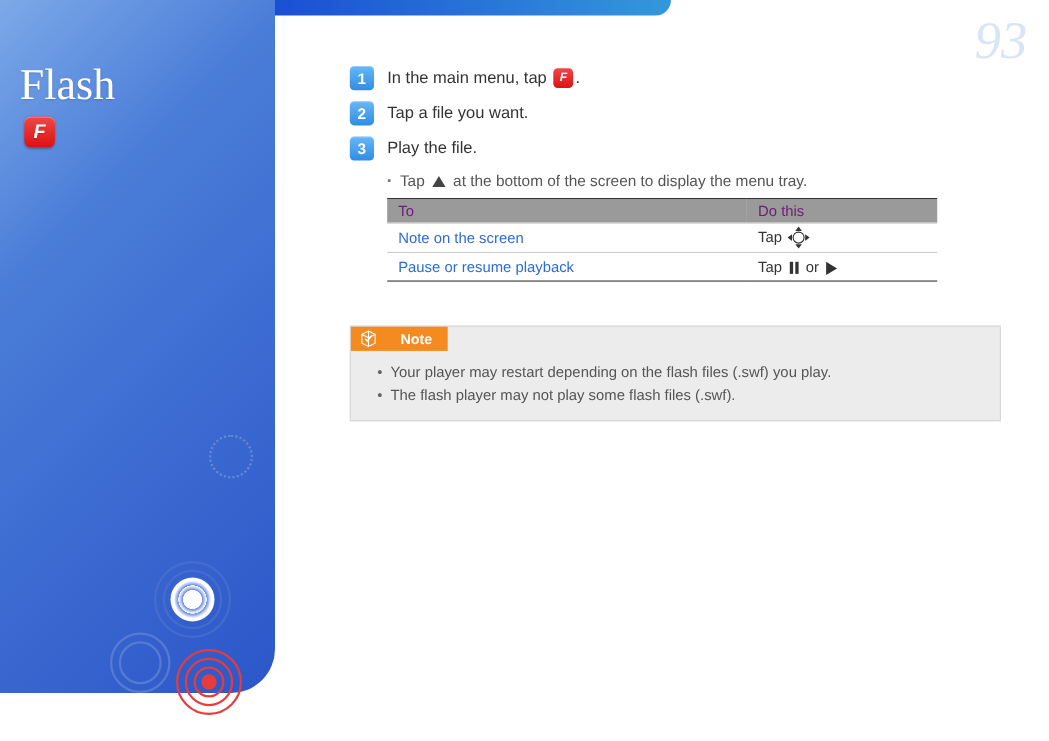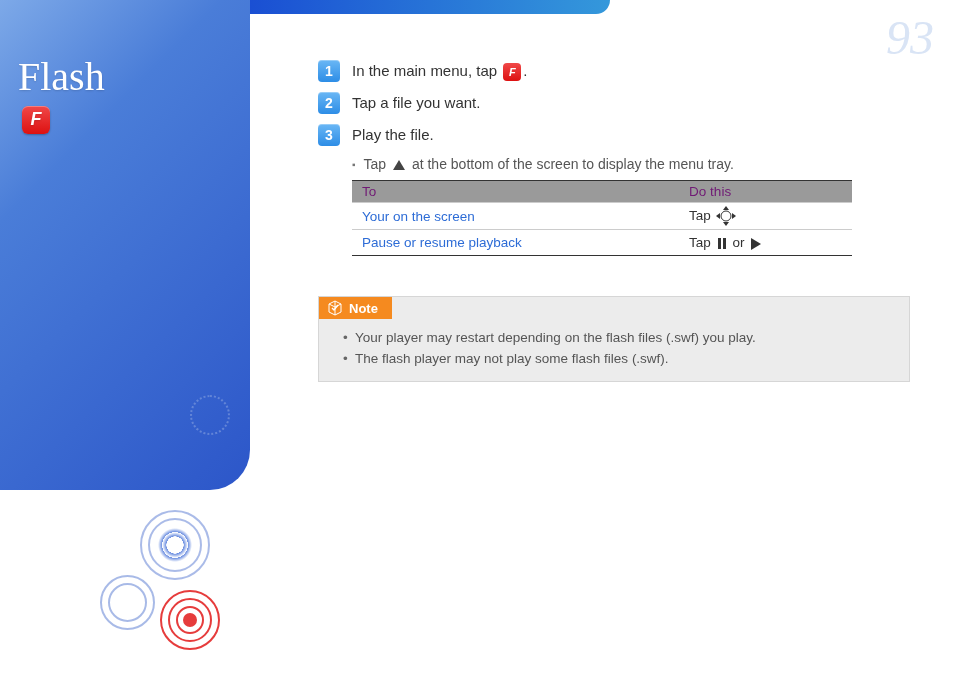--- a/index.html
+++ b/index.html
@@ -13,21 +13,21 @@
       font-family: Arial, Helvetica, sans-serif;
       background: #ffffff;
       position: relative;
       overflow: hidden;
     }
     .sidebar {
       position: absolute;
       left: 0;
       top: 0;
       width: 250px;
-      height: 490px;
+      height: 630px;
       background: linear-gradient(135deg, #7da9e8 0%, #4a7dd8 30%, #2c56c9 100%);
       border-bottom-right-radius: 40px;
       padding: 55px 18px 20px 18px;
       color: #fff;
     }
     .header-swoop {
       position: absolute;
       top: 0;
       left: 250px;
       width: 360px;
@@ -245,21 +245,21 @@
       padding-bottom: 12px;
     }
     .note-tab {
       display: inline-flex;
       align-items: center;
       background: #f58a1f;
       color: #fff;
       padding: 3px 14px 3px 8px;
       font-size: 13px;
       font-weight: bold;
-      gap: 6px;
+      gap: 21px;
     }
     .note-tab .cube {
       display: inline-block;
       width: 16px;
       height: 16px;
       position: relative;
     }
     .note-tab .cube svg {
       width: 16px;
       height: 16px;
@@ -331,21 +331,21 @@
 
   <table class="controls-table">
     <thead>
       <tr>
         <th>To</th>
         <th>Do this</th>
       </tr>
     </thead>
     <tbody>
       <tr>
-        <td>Your on the screen</td>
+        <td>Note on the screen</td>
         <td>
           <span>Tap </span><span class="dpad-icon"><span class="a up"></span><span class="a down"></span><span class="a left"></span><span class="a right"></span></span>
         </td>
       </tr>
       <tr>
         <td>Pause or resume playback</td>
         <td>
           <span>Tap </span><span class="pause-icon"></span><span> or </span><span class="play-icon"></span>
         </td>
       </tr>

